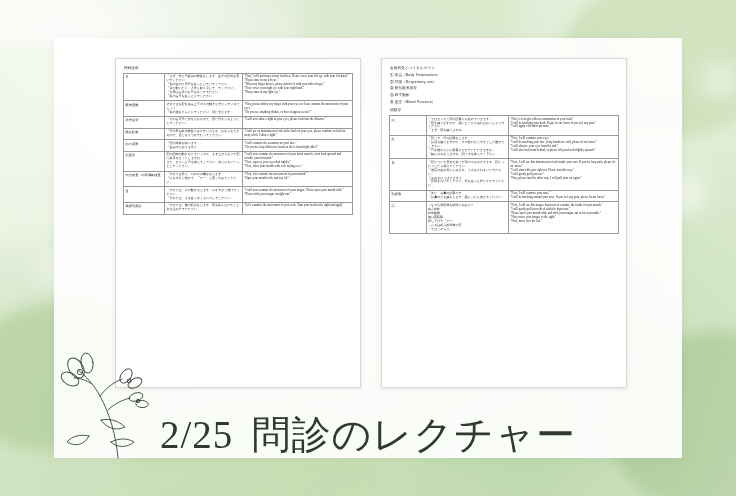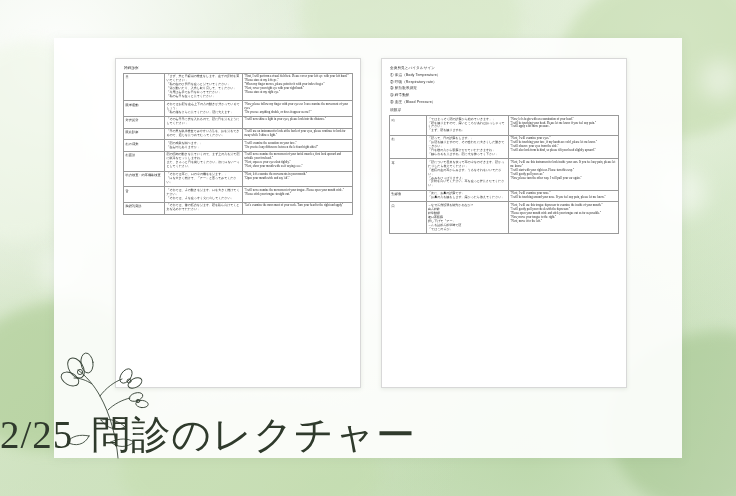--- a/index.html
+++ b/index.html
@@ -121,20 +121,21 @@
     height: 112px;
     pointer-events: none;
   }
 
   
   .title {
     position: absolute;
     left: 0;
     top: 408px;
     width: 736px;
+    text-align: center;
     font-family: "Liberation Serif", serif;
     font-size: 39px;
     color: #2f3a2c;
     letter-spacing: 1px;
     white-space: nowrap;
   }
   .title .date { margin-right: 18px; font-weight: 400; }
 </style>
 </head>
 <body>

